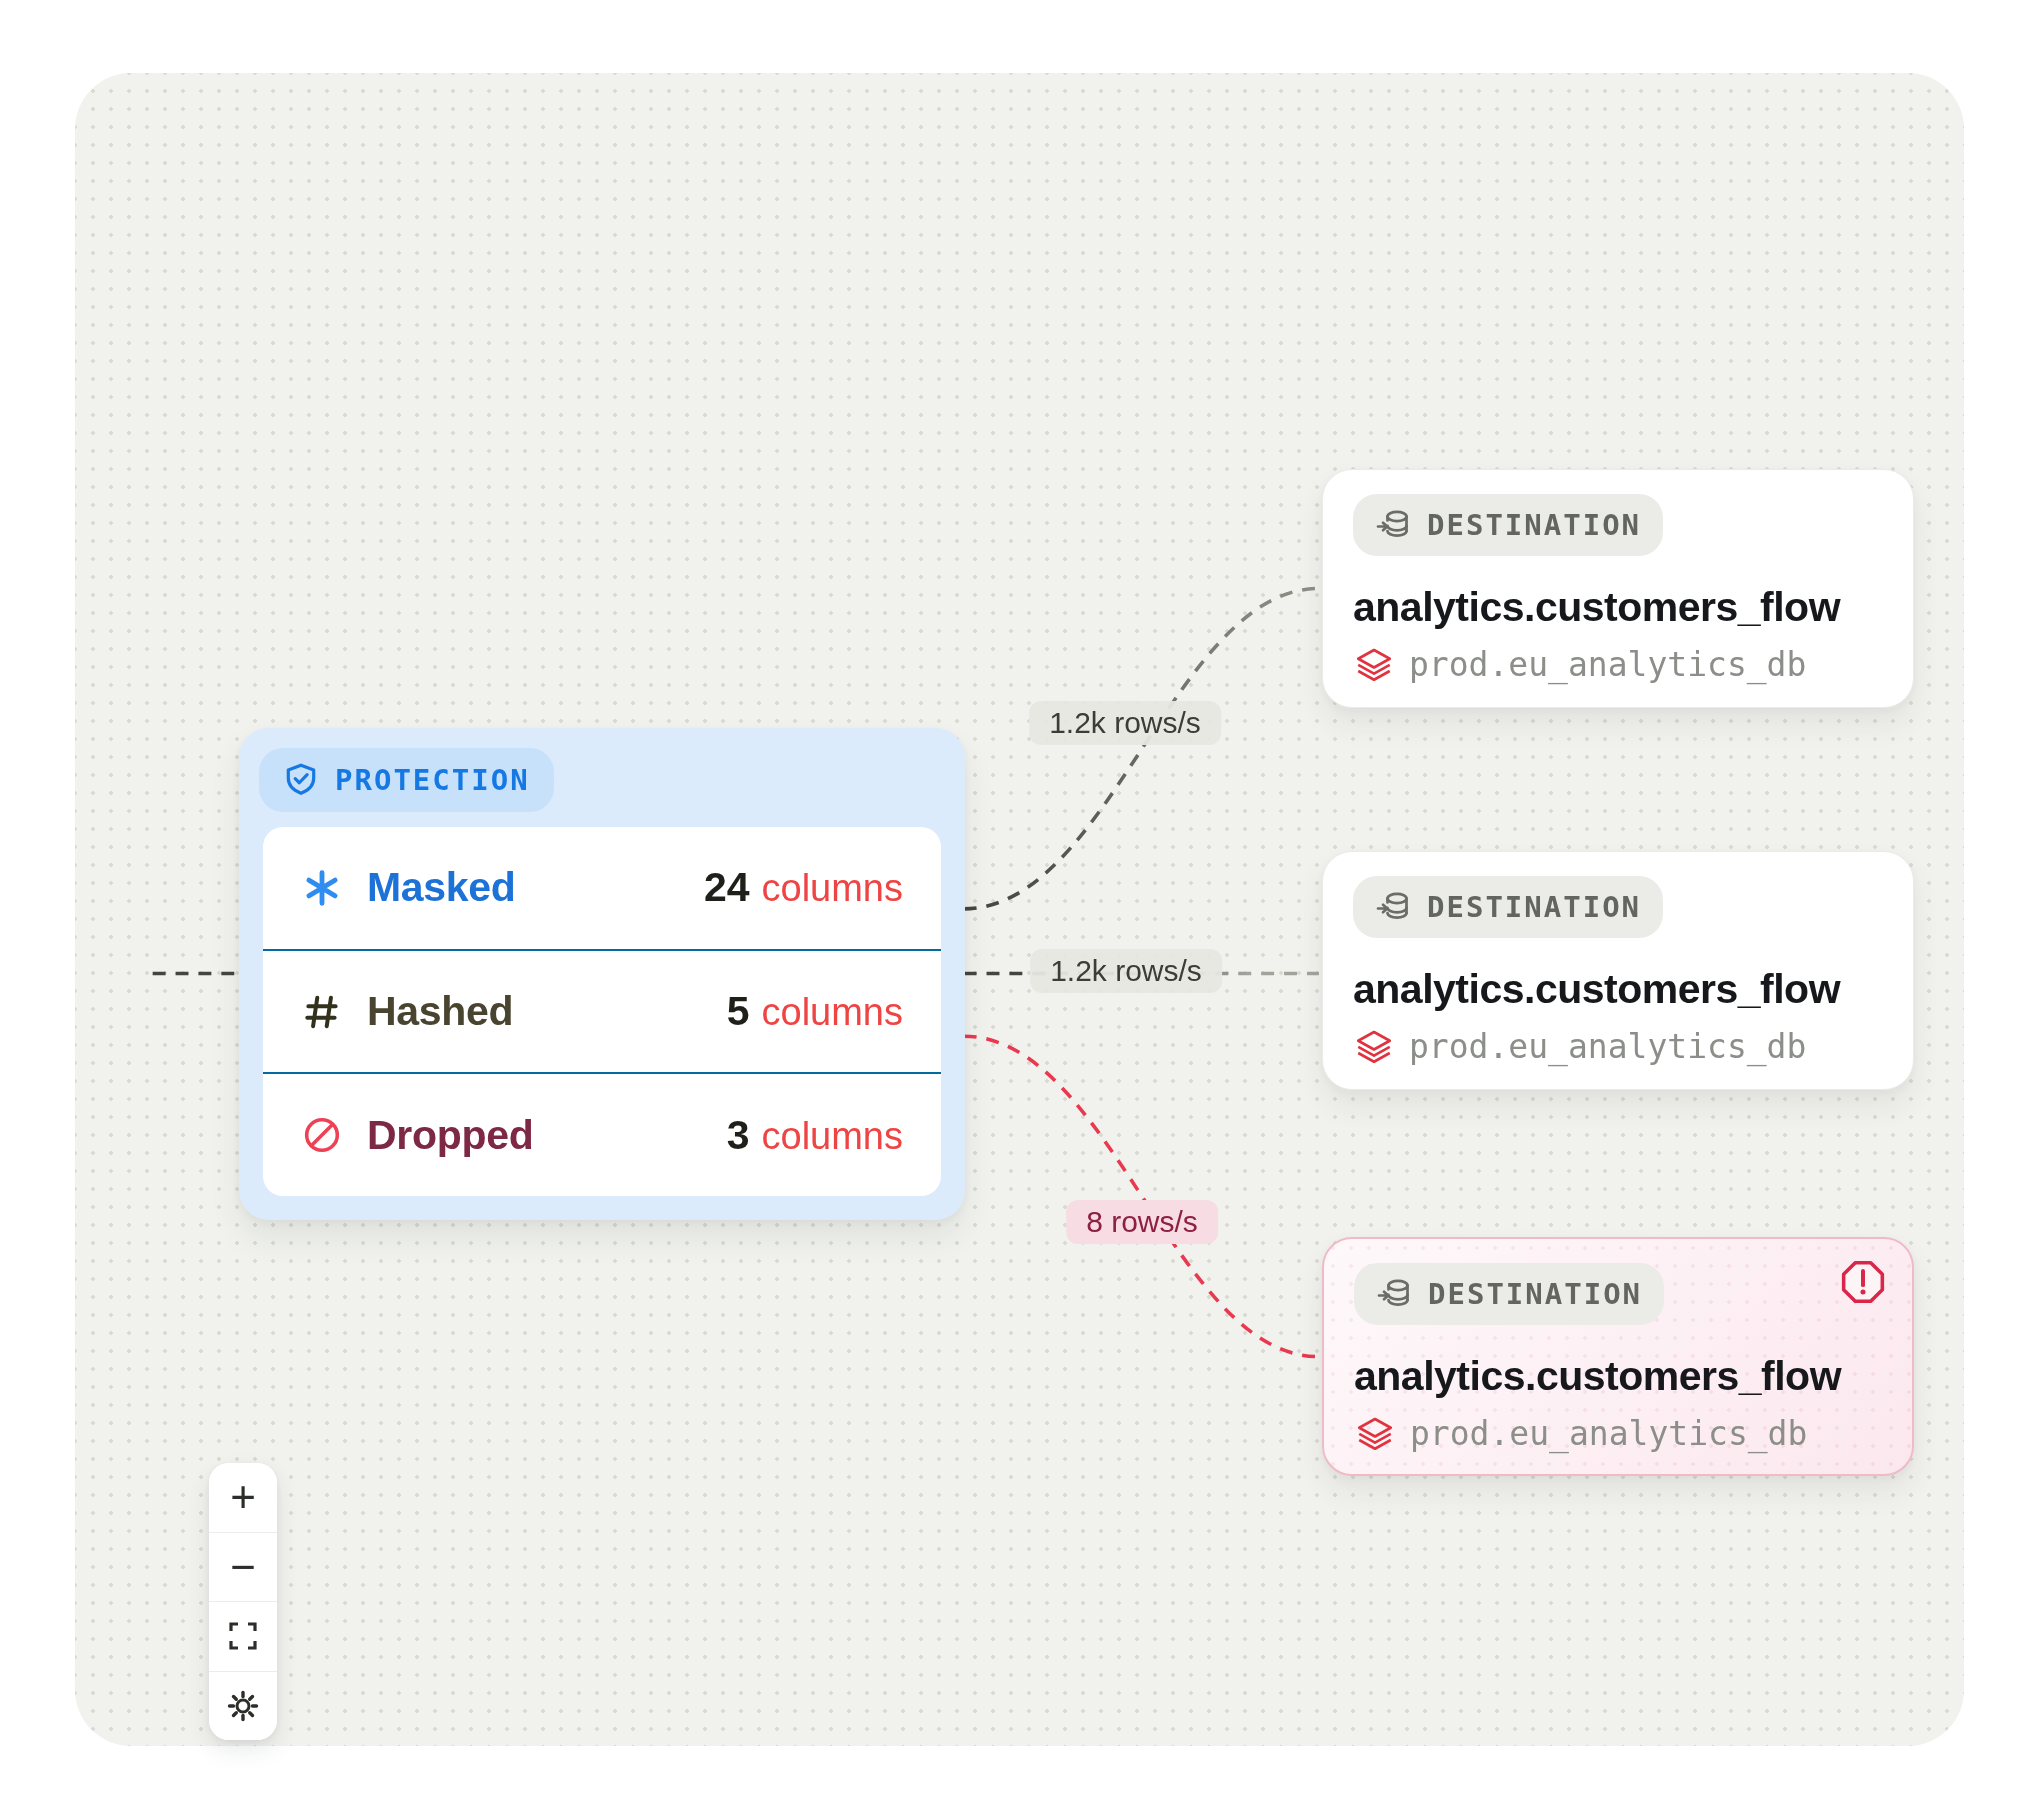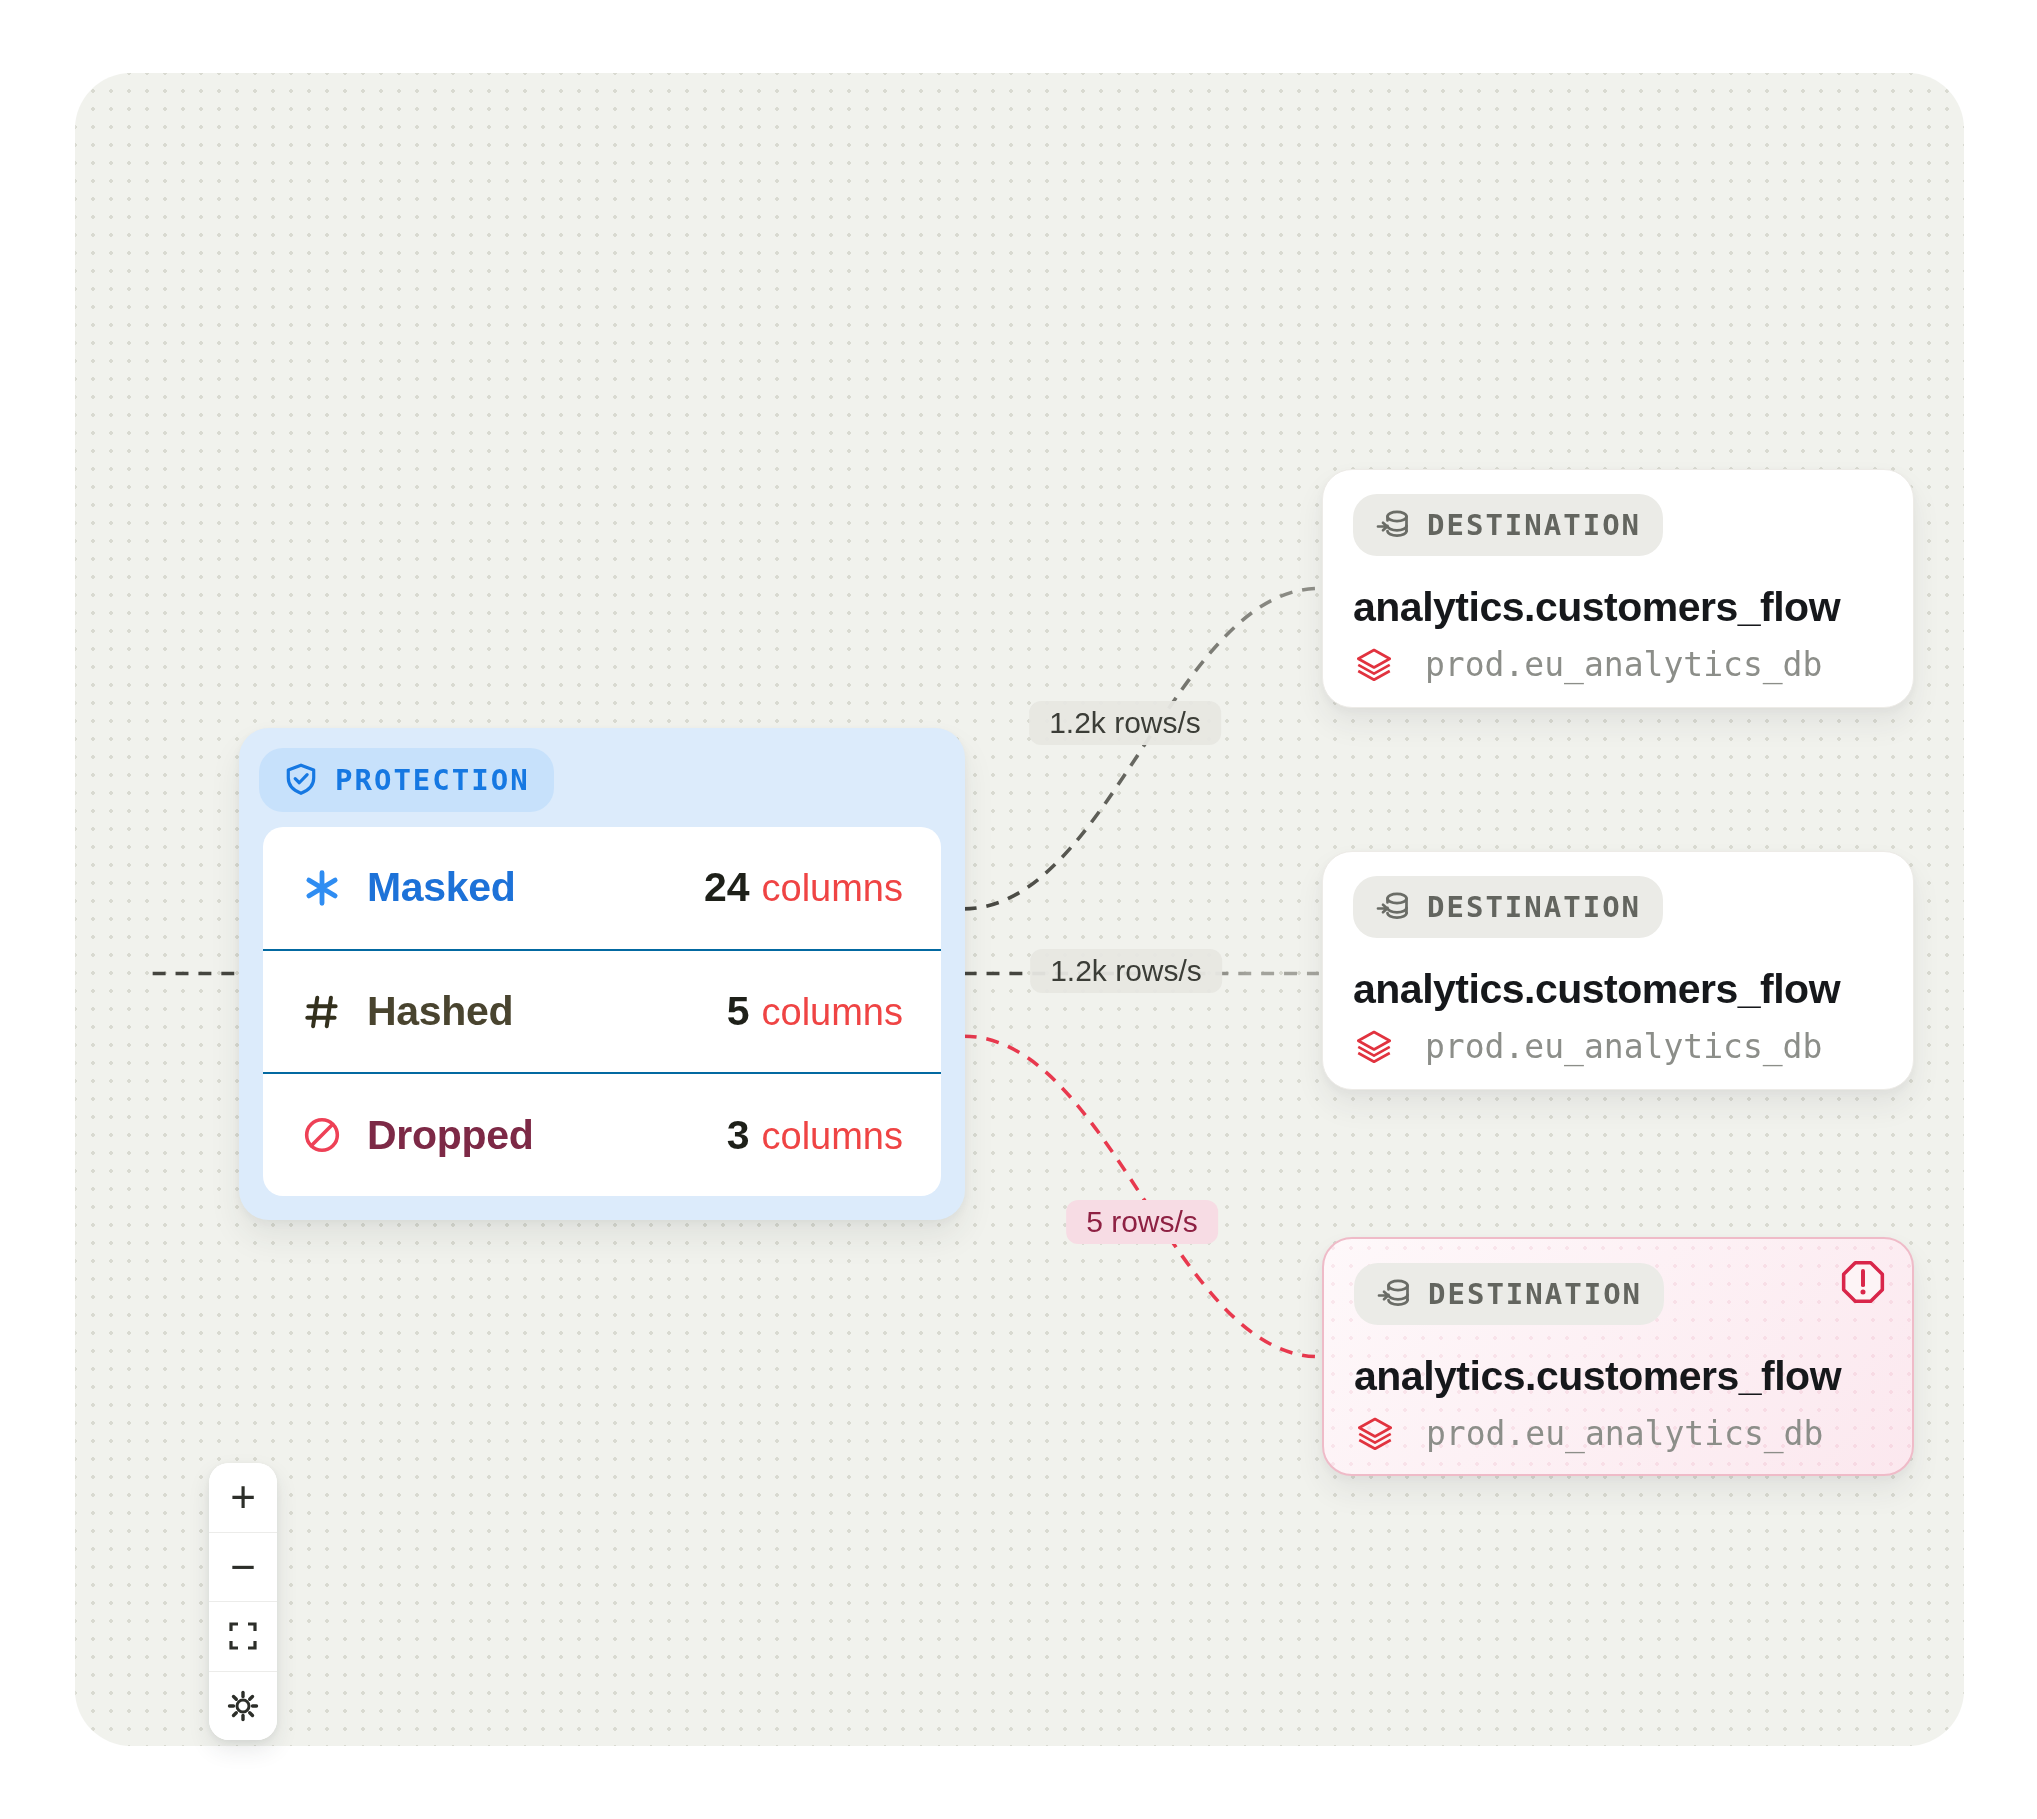--- a/index.html
+++ b/index.html
@@ -41,21 +41,21 @@
         box-shadow:0 16px 30px rgba(40,45,55,.07),0 3px 8px rgba(40,45,55,.04);}
   .dest.error{background-color:#fdf0f4;
         background-image:linear-gradient(135deg,rgba(255,255,255,.55),rgba(250,225,234,.55)),
                          radial-gradient(circle,#f3ccd8 1.6px,rgba(0,0,0,0) 1.7px);
         background-size:auto,18px 18px;border:2px solid #efbbc8;}
   .badge-gray{display:inline-flex;align-items:center;gap:16px;height:62px;padding:0 22px;
               border-radius:24px;background:#ebebe7;}
   .badge-gray .txt{font-family:"DejaVu Sans Mono",monospace;font-size:29px;font-weight:700;
                    letter-spacing:2px;color:#63655f;}
   .dest-title{margin-top:28px;font-size:41px;font-weight:700;letter-spacing:-0.5px;color:#16181b;}
-  .dest-src{margin-top:12px;display:flex;align-items:center;gap:30px;}
+  .dest-src{margin-top:12px;display:flex;align-items:center;gap:14px;}
   .dest-src .txt{font-family:"DejaVu Sans Mono",monospace;font-size:33px;color:#8c8e89;}
   .err-ico{position:absolute;top:20px;right:26px;}
   
   .controls{position:absolute;left:134px;top:1390px;width:68px;height:277px;background:#ffffff;
             border-radius:20px;box-shadow:0 10px 22px rgba(40,45,55,.10),0 2px 6px rgba(40,45,55,.06);
             display:flex;flex-direction:column;overflow:hidden;}
   .ctrl-btn{flex:1;display:flex;align-items:center;justify-content:center;background:#ffffff;border:none;
             padding:0;cursor:pointer;color:#2c2e29;font-size:44px;font-weight:400;line-height:1;}
   .ctrl-btn + .ctrl-btn{border-top:1.5px solid #ececea;}
   .ico{display:inline-flex;align-items:center;justify-content:center;}
@@ -223,21 +223,21 @@
             <path d="M6 25 L24 35 L42 25"></path>
             <path d="M6 32 L24 42 L42 32"></path>
           </svg>
         </span>
         <span class="txt">prod.eu_analytics_db</span>
       </div>
     </div>
 
     <div class="edge-label" style="left:1050px;top:650px">1.2k rows/s</div>
     <div class="edge-label" style="left:1051px;top:898px">1.2k rows/s</div>
-    <div class="edge-label error" style="left:1067px;top:1149px">5 rows/s</div>
+    <div class="edge-label error" style="left:1067px;top:1149px">8 rows/s</div>
 
     <div class="controls">
       <button class="ctrl-btn">
         <span>+</span>
       </button>
       <button class="ctrl-btn">
         <span>−</span>
       </button>
       <button class="ctrl-btn">
         <span class="ico">

